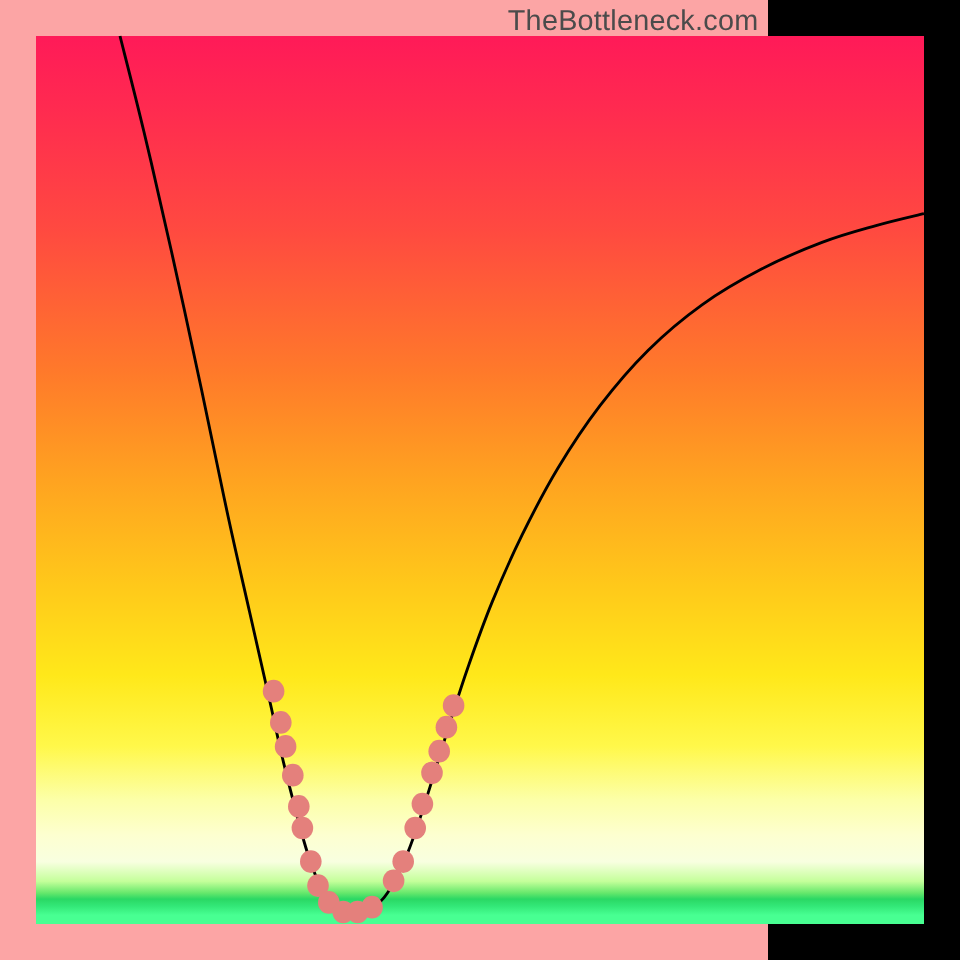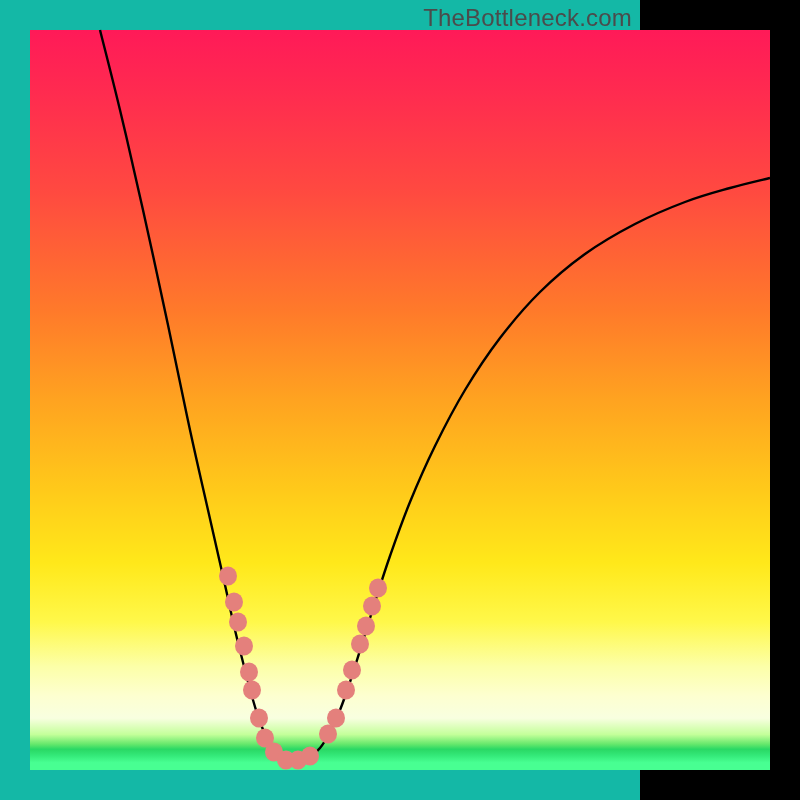--- a/index.html
+++ b/index.html
@@ -8,21 +8,21 @@
     width: 800px;
     height: 800px;
     overflow: hidden;
     background: #000;
     font-family: Arial, Helvetica, sans-serif;
   }
   .frame {
     position: relative;
     width: 640px;
     height: 800px;
-    background: #14b8a6;
+    background: #fca5a5;
   }
   .plot {
     position: absolute;
     left: 30px;
     top: 30px;
     width: 740px;
     height: 740px;
     
     background: linear-gradient(
       to bottom,

